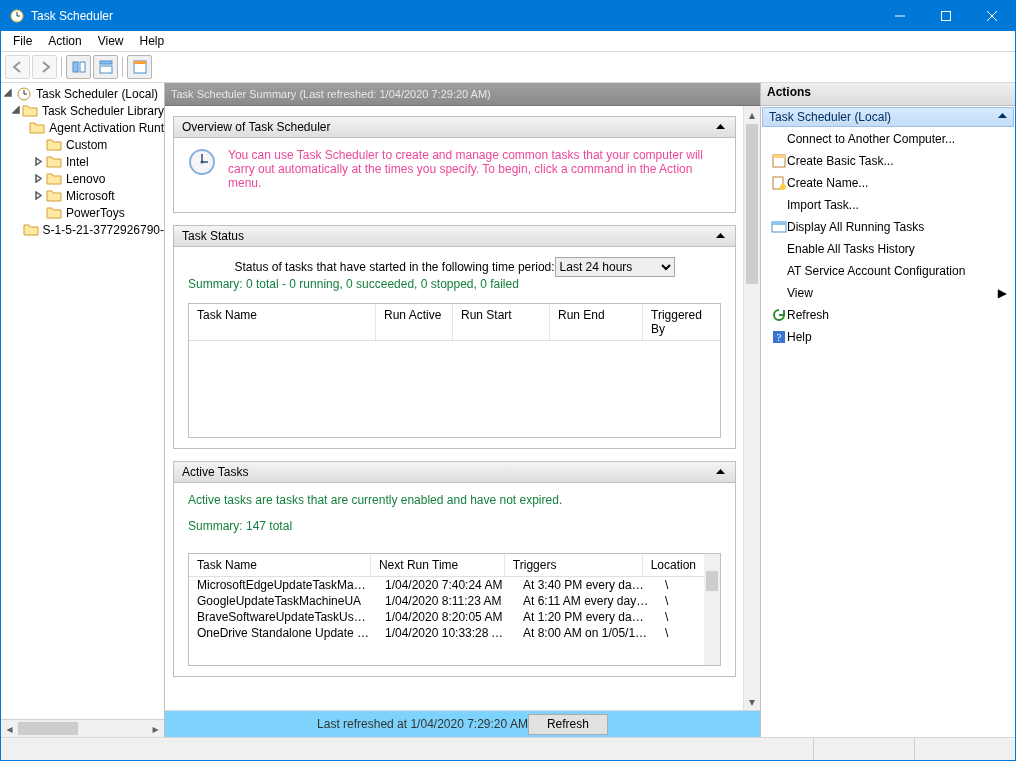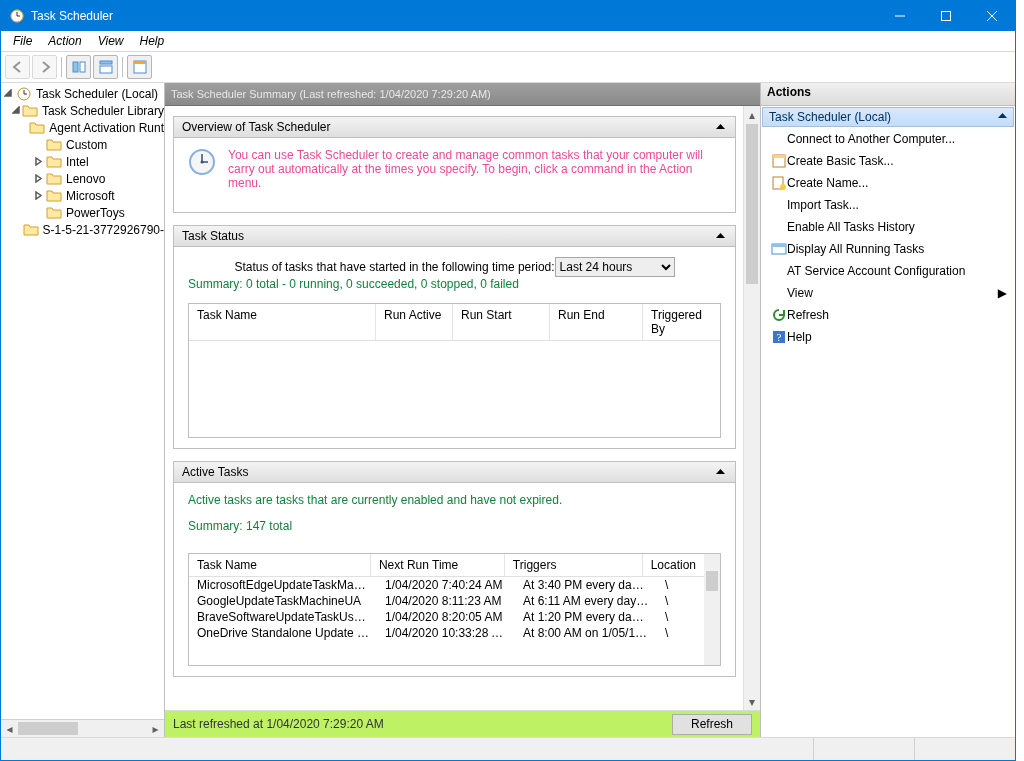--- a/index.html
+++ b/index.html
@@ -7,21 +7,21 @@
   
   .titlebar{height:30px;background:#0078d7;color:#fff;display:flex;align-items:center;}
   .titlebar .icon{width:16px;height:16px;margin:0 6px 0 8px;display:inline-block;}
   .titlebar .icon svg{width:16px;height:16px;}
   .titlebar .title{flex:0 0 auto;font-size:12px;color:#fff;}
   .titlebar .spacer{flex:1;}
   .winbtn{width:46px;height:30px;display:flex;align-items:center;justify-content:center;color:#fff;}
   .winbtn svg{width:10px;height:10px;stroke:#fff;stroke-width:1;fill:none;}
   
   .menubar{height:20px;display:flex;align-items:center;padding:0 4px;border-bottom:1px solid #d9d9d9;background:#fff;}
-  .menuitem{padding:2px 8px;font-style:italic;}
+  .menuitem{padding:2px 8px;}
   
   .toolbar{height:26px;display:flex;align-items:center;padding:2px 4px;border-bottom:1px solid #d9d9d9;background:#fff;gap:2px;}
   .tbtn{width:23px;height:22px;border:1px solid #b5b5b5;background:#f0f0f0;display:flex;align-items:center;justify-content:center;border-radius:2px;}
   .tbtn.disabled{opacity:0.5;}
   .tbtn svg{width:14px;height:14px;}
   .tsep{width:1px;height:20px;background:#c0c0c0;margin:0 2px;}
   
   .body{flex:1;display:flex;min-height:0;}
   .treepane{width:163px;border-right:1px solid #c0c0c0;display:flex;flex-direction:column;min-height:0;}
   .tree{flex:1;overflow:hidden;padding-top:2px;position:relative;}
@@ -62,21 +62,21 @@
   .listhdr{display:flex;border-bottom:1px solid #e0e0e0;background:#fff;}
   .listhdr .col{border-right:1px solid #e5e5e5;padding:4px 8px;font-size:12px;color:#000;}
   .listhdr .col:last-child{border-right:none;}
   .listbody{min-height:96px;position:relative;}
   .activebody{height:88px;overflow:hidden;position:relative;}
   .activebody .row{display:flex;padding:1px 0;}
   .activebody .row .cell{padding:0 8px;white-space:nowrap;overflow:hidden;text-overflow:ellipsis;}
   .list-vscroll{position:absolute;right:0;top:0;bottom:0;width:16px;background:#f0f0f0;}
   .list-vscroll .thumb{position:absolute;left:2px;right:2px;top:17px;height:20px;background:#cdcdcd;}
   
-  .center-foot{height:26px;border-top:1px solid #d9d9d9;display:flex;align-items:center;justify-content:space-between;padding:0 8px;background:#bef264;font-size:12px;color:#333;}
+  .center-foot{height:26px;border-top:1px solid #d9d9d9;display:flex;align-items:center;justify-content:center;padding:0 8px;background:#7dd3fc;font-size:12px;color:#333;}
   .btn{border:1px solid #adadad;background:#e1e1e1;padding:2px 18px;height:21px;font-size:12px;}
   
   .actions{width:254px;display:flex;flex-direction:column;min-height:0;}
   .actions-hdr{height:18px;background:linear-gradient(#f0f0f0,#dcdcdc);border-bottom:1px solid #bfbfbf;padding:2px 6px;font-weight:bold;font-size:12px;}
   .actions-sub{background:linear-gradient(#d6e9ff,#c5dcf7);border:1px solid #9fbfe3;margin:1px;padding:2px 6px;display:flex;justify-content:space-between;align-items:center;font-size:12px;color:#003060;}
   .actions-sub .coll svg{width:9px;height:9px;fill:#003060;}
   .actions-body{flex:1;overflow:auto;}
   .aitem{display:flex;align-items:center;padding:3px 6px 3px 10px;position:relative;}
   .aitem .aicon{width:16px;height:16px;flex:0 0 16px;display:flex;align-items:center;justify-content:center;}
   .aitem .aicon svg{width:16px;height:16px;}
@@ -416,34 +416,34 @@
                   <circle cx="12" cy="12" r="3" fill="#ffcc40"></circle>
                 </svg>
               </span>
               <span>Create Name...</span>
             </div>
           <div class="aitem">
               <span class="aicon"></span>
               <span>Import Task...</span>
             </div>
           <div class="aitem">
-              <span class="aicon"></span>
-              <span>Enable All Tasks History</span>
-            </div>
-          <div class="aitem">
               <span class="aicon">
                 <svg viewBox="0 0 16 16">
                   <rect x="1" y="3" width="14" height="10" fill="#fff" stroke="#4a8ecf"></rect>
                   <rect x="1" y="3" width="14" height="3" fill="#8dc2ef"></rect>
                 </svg>
               </span>
               <span>Display All Running Tasks</span>
             </div>
           <div class="aitem">
               <span class="aicon"></span>
+              <span>Enable All Tasks History</span>
+            </div>
+          <div class="aitem">
+              <span class="aicon"></span>
               <span>AT Service Account Configuration</span>
             </div>
           <div class="aitem">
               <span class="aicon"></span>
               <span>View</span>
               <span class="submenu-arrow">▶</span>
             </div>
           <div class="aitem">
               <span class="aicon">
                 <svg viewBox="0 0 16 16">

